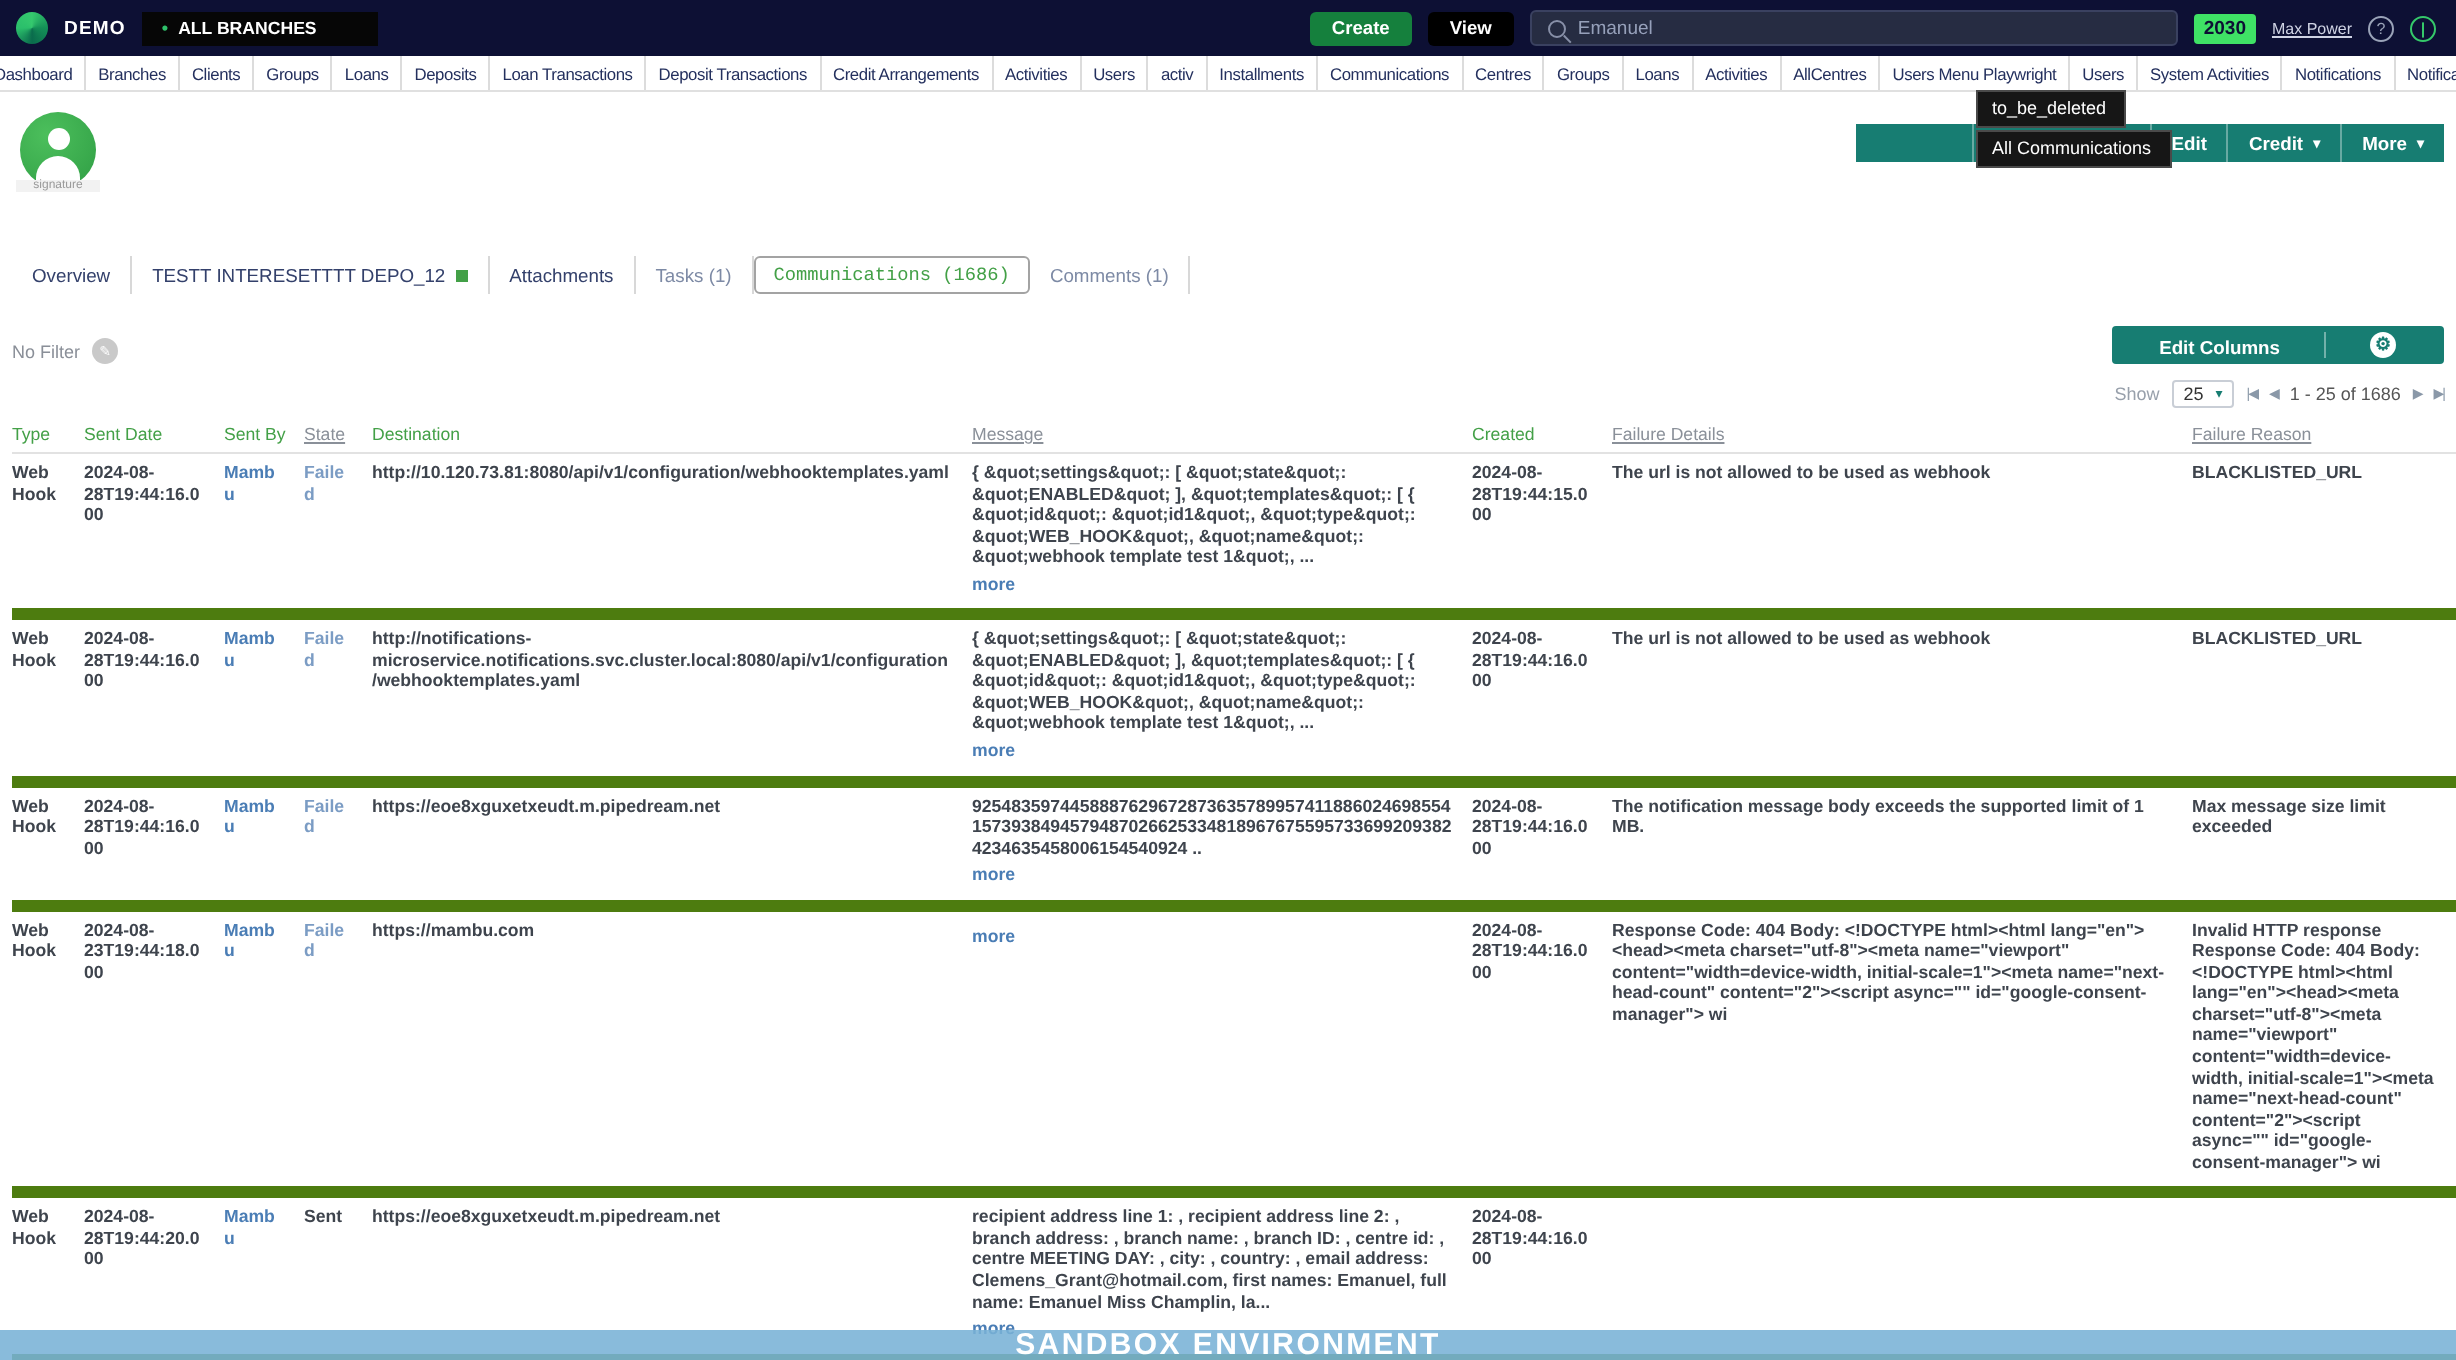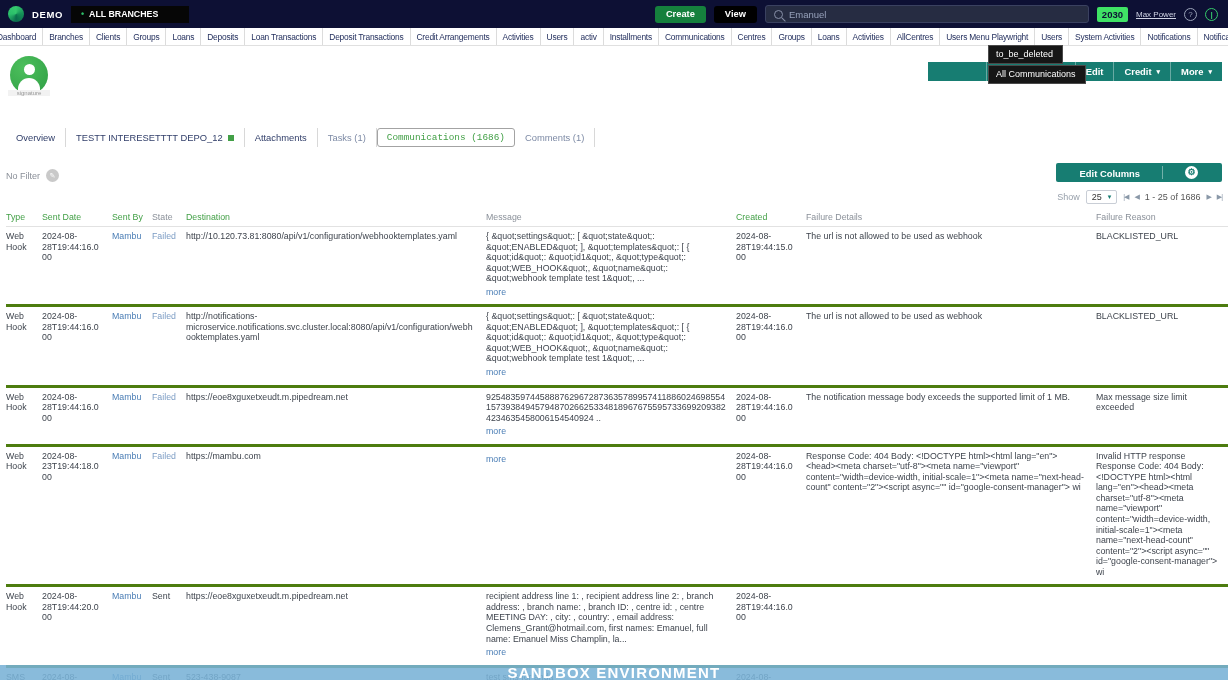--- a/index.html
+++ b/index.html
@@ -67,22 +67,22 @@
   .pager { position:absolute; right:6px; top:27px; display:flex; align-items:center; gap:6px; font-size:9px; color:#98a0ab; }
   .sel { border:1px solid #c9ced6; border-radius:2px; padding:1px 5px; color:#333; display:flex; align-items:center; gap:6px; cursor:pointer; background:#fff; }
   .sel .scaret { color:#177d72; font-size:7px; }
   .pic { color:#8a98a8; font-size:7px; letter-spacing:-1px; cursor:pointer; }
   .range { color:#555; }
 
   
   table.comms { width:1222px; margin-left:6px; border-collapse:collapse; table-layout:fixed; font-size:8.8px; color:#3e444d; }
   th { text-align:left; font-weight:normal; font-size:8.8px; padding:3px 8px 4px 0; border-bottom:1px solid #e2e2e2; vertical-align:bottom; }
   th.sortable { color:#43a047; cursor:pointer; }
-  th.plain { color:#8a9099; }
-  td { vertical-align:top; padding:4px 10px 7px 0; border-bottom:3px solid #4d7c0f; line-height:1.2; overflow-wrap:anywhere; }
+  th.plain { color:#8a9099;text-decoration:underline; }
+  td { vertical-align:top; padding:4px 10px 7px 0; border-bottom:6px solid #4d7c0f; line-height:1.2; overflow-wrap:anywhere;font-weight:bold; }
   a.link { color:#4a7db5; text-decoration:none; cursor:pointer; }
   .state-failed { color:#7b9cc4; }
   .state-sent { color:#3e444d; }
   a.more { color:#4a7db5; text-decoration:none; display:inline-block; margin-top:3px; cursor:pointer; }
 
   
   .sandbox { position:absolute; left:0; right:0; bottom:0; height:15px; background:rgba(121,178,214,.88); color:#fff; font-weight:bold; font-size:15px; letter-spacing:1.2px; text-align:center; line-height:15px; z-index:40; }
 </style>
 </head>
 <body>

